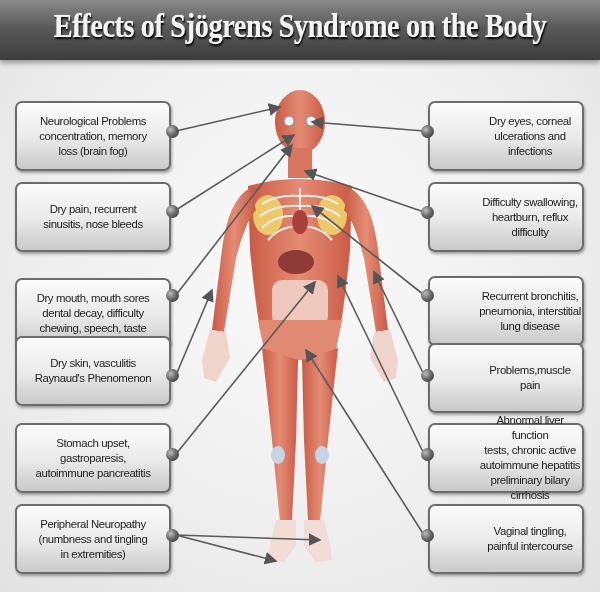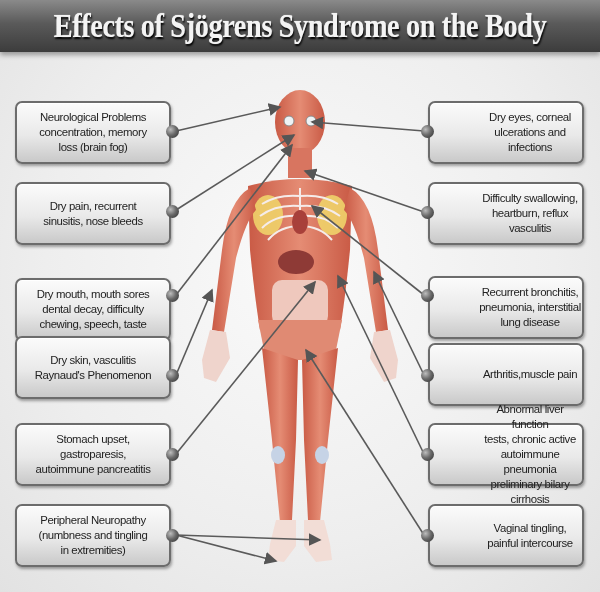--- a/index.html
+++ b/index.html
@@ -1,25 +1,25 @@
 <!DOCTYPE html>
 <html><head>
 <meta charset="utf-8">
 <style>
   html,body{margin:0;padding:0;}
   body{width:600px;height:592px;position:relative;overflow:hidden;
     background:radial-gradient(ellipse at 50% 45%, #fafafa 0%, #eeeeee 60%, #e2e2e2 100%);
     font-family:"Liberation Sans", sans-serif;}
-  .header{position:absolute;left:0;top:0;width:600px;height:52px;
+  .header{position:absolute;left:0;top:0;width:600px;height:60px;
     background:linear-gradient(#8a8a8a 0%, #5a5a5a 45%, #3c3c3c 100%);
     box-shadow:0 3px 5px rgba(0,0,0,0.35);}
   .title{position:absolute;left:0;top:8px;width:600px;text-align:center;
     font-family:"Liberation Serif", serif;font-weight:bold;font-size:33px;letter-spacing:-0.5px;
     color:#f4f4f4;text-shadow:1px 2px 2px #000, 0 0 1px #fff;transform:scaleX(0.86);}
-  .box{position:absolute;width:156px;height:63px;box-sizing:border-box;
+  .box{position:absolute;width:156px;height:70px;box-sizing:border-box;
     border:2px solid #6c6c6c;border-radius:7px;
     background:linear-gradient(#fbfbfb 0%, #e9e9e9 55%, #c9c9c9 100%);
     box-shadow:1px 2px 3px rgba(0,0,0,0.35), inset 0 1px 0 #fff;
     display:flex;align-items:center;justify-content:center;text-align:center;}
   .box span{font-size:11.4px;line-height:15px;color:#222;letter-spacing:-0.4px;white-space:pre-line;}
   .left{left:15px;}
   .right{left:428px;padding-left:48px;}
   .dot{position:absolute;width:13px;height:13px;border-radius:50%;
     background:radial-gradient(circle at 35% 35%, #bdbdbd 0%, #6b6b6b 45%, #2a2a2a 100%);}
   svg.lines{position:absolute;left:0;top:0;}
@@ -139,34 +139,34 @@
   </div>
 
 <div class="box right" style="top:101px">
     <span>Dry eyes, corneal
 ulcerations and
 infections</span>
   </div>
 <div class="box right" style="top:182px">
     <span>Difficulty swallowing,
 heartburn, reflux
-vasculitis</span>
+difficulty</span>
   </div>
 <div class="box right" style="top:276px">
     <span>Recurrent bronchitis,
 pneumonia, interstitial
 lung disease</span>
   </div>
 <div class="box right" style="top:343px">
-    <span>Arthritis,muscle pain</span>
+    <span>Problems,muscle pain</span>
   </div>
 <div class="box right" style="top:423px">
     <span>Abnormal liver function
 tests, chronic active
-autoimmune pneumonia
+autoimmune hepatitis
 preliminary bilary cirrhosis</span>
   </div>
 <div class="box right" style="top:504px">
     <span>Vaginal tingling,
 painful intercourse</span>
   </div>
 
 <div class="dot" style="left:166px;top:125px"></div>
 <div class="dot" style="left:166px;top:205px"></div>
 <div class="dot" style="left:166px;top:289px"></div>

